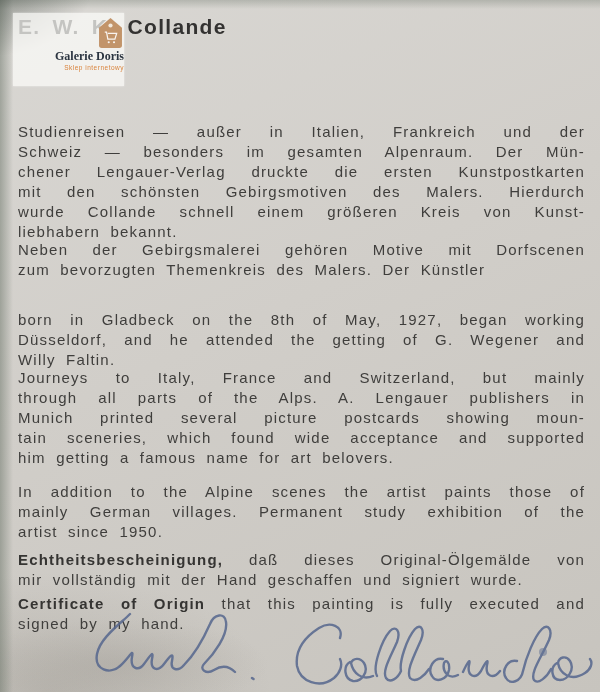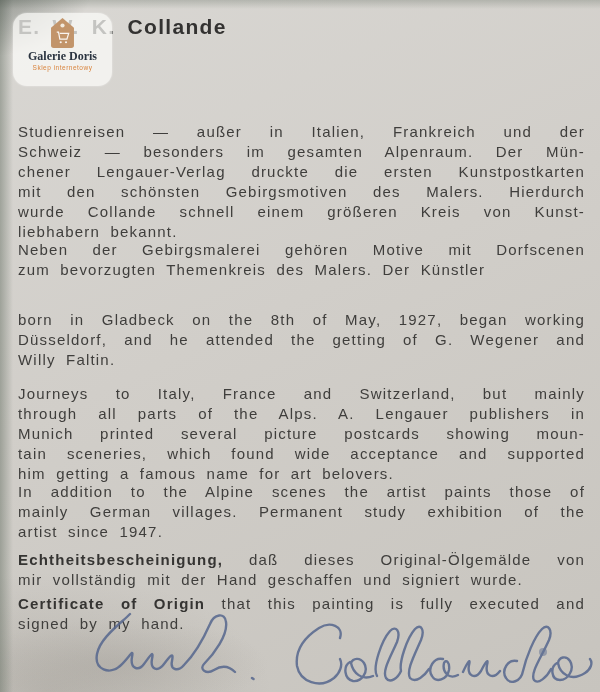--- a/index.html
+++ b/index.html
@@ -24,23 +24,23 @@
 
   .para { position:absolute; left:18px; right:15px; color:#3f3e3c;
           font-size:15px; line-height:20px; letter-spacing:1.2px; word-spacing:5px; }
   .line { text-align:justify; text-align-last:justify; height:20px; overflow:hidden; }
   .line:last-child { text-align-last:left; }
   .para b { font-weight:bold; color:#353432; }
 
   
   .watermark {
     position:absolute; left:13px; top:13px; width:99px; height:73px;
-    background:rgba(252,252,250,0.72); border-radius:14px;
-    display:flex; flex-direction:column; align-items:center;
-    box-shadow:0 0 2px rgba(255,255,255,0.6); z-index:5;
+    background:rgba(252,252,250,0.72); border-radius:0;
+    display:flex; flex-direction:column; align-items:flex-end;
+    box-shadow:0 0 2px rgba(255,255,255,0.6); z-index:5;padding-left:12px;
   }
   .wm-title { font-family:"Liberation Serif", serif; font-size:12px; font-weight:bold;
               color:#2b3440; margin-top:1px; letter-spacing:0px; white-space:nowrap; }
   .wm-sub   { font-size:6.5px; color:#d9833c; letter-spacing:0.5px; white-space:nowrap; }
   .wm-tag   { margin-top:5px; }
 
   .signature { position:absolute; left:85px; top:602px; z-index:6; }
 </style>
 </head>
 <body>
@@ -60,31 +60,31 @@
   <div class="para" style="top:240px">
       <div class="line">Neben der Gebirgsmalerei gehören Motive mit Dorfscenen</div>
       <div class="line">zum bevorzugten Themenkreis des Malers. Der Künstler</div>
     </div>
 
   <div class="para" style="top:310px">
       <div class="line">born in Gladbeck on the 8th of May, 1927, began working</div>
       <div class="line">Düsseldorf, and he attended the getting of G. Wegener and</div>
       <div class="line">Willy Faltin.</div>
     </div>
-  <div class="para" style="top:384px">
+  <div class="para" style="top:368px">
       <div class="line">Journeys to Italy, France and Switzerland, but mainly</div>
       <div class="line">through all parts of the Alps. A. Lengauer publishers in</div>
       <div class="line">Munich printed several picture postcards showing moun-</div>
       <div class="line">tain sceneries, which found wide acceptance and supported</div>
       <div class="line">him getting a famous name for art belovers.</div>
     </div>
   <div class="para" style="top:482px">
       <div class="line">In addition to the Alpine scenes the artist paints those of</div>
       <div class="line">mainly German villages. Permanent study exhibition of the</div>
-      <div class="line">artist since 1947.</div>
+      <div class="line">artist since 1950.</div>
     </div>
 
   <div class="para" style="top:550px">
     <div class="line"><b>Echtheitsbescheinigung,</b><span> daß dieses Original-Ölgemälde von</span></div>
     <div class="line">mir vollständig mit der Hand geschaffen und signiert wurde.</div>
   </div>
 
   <div class="para" style="top:594px">
     <div class="line"><b>Certificate of Origin</b><span> that this painting is fully executed and</span></div>
     <div class="line">signed by my hand.</div>

